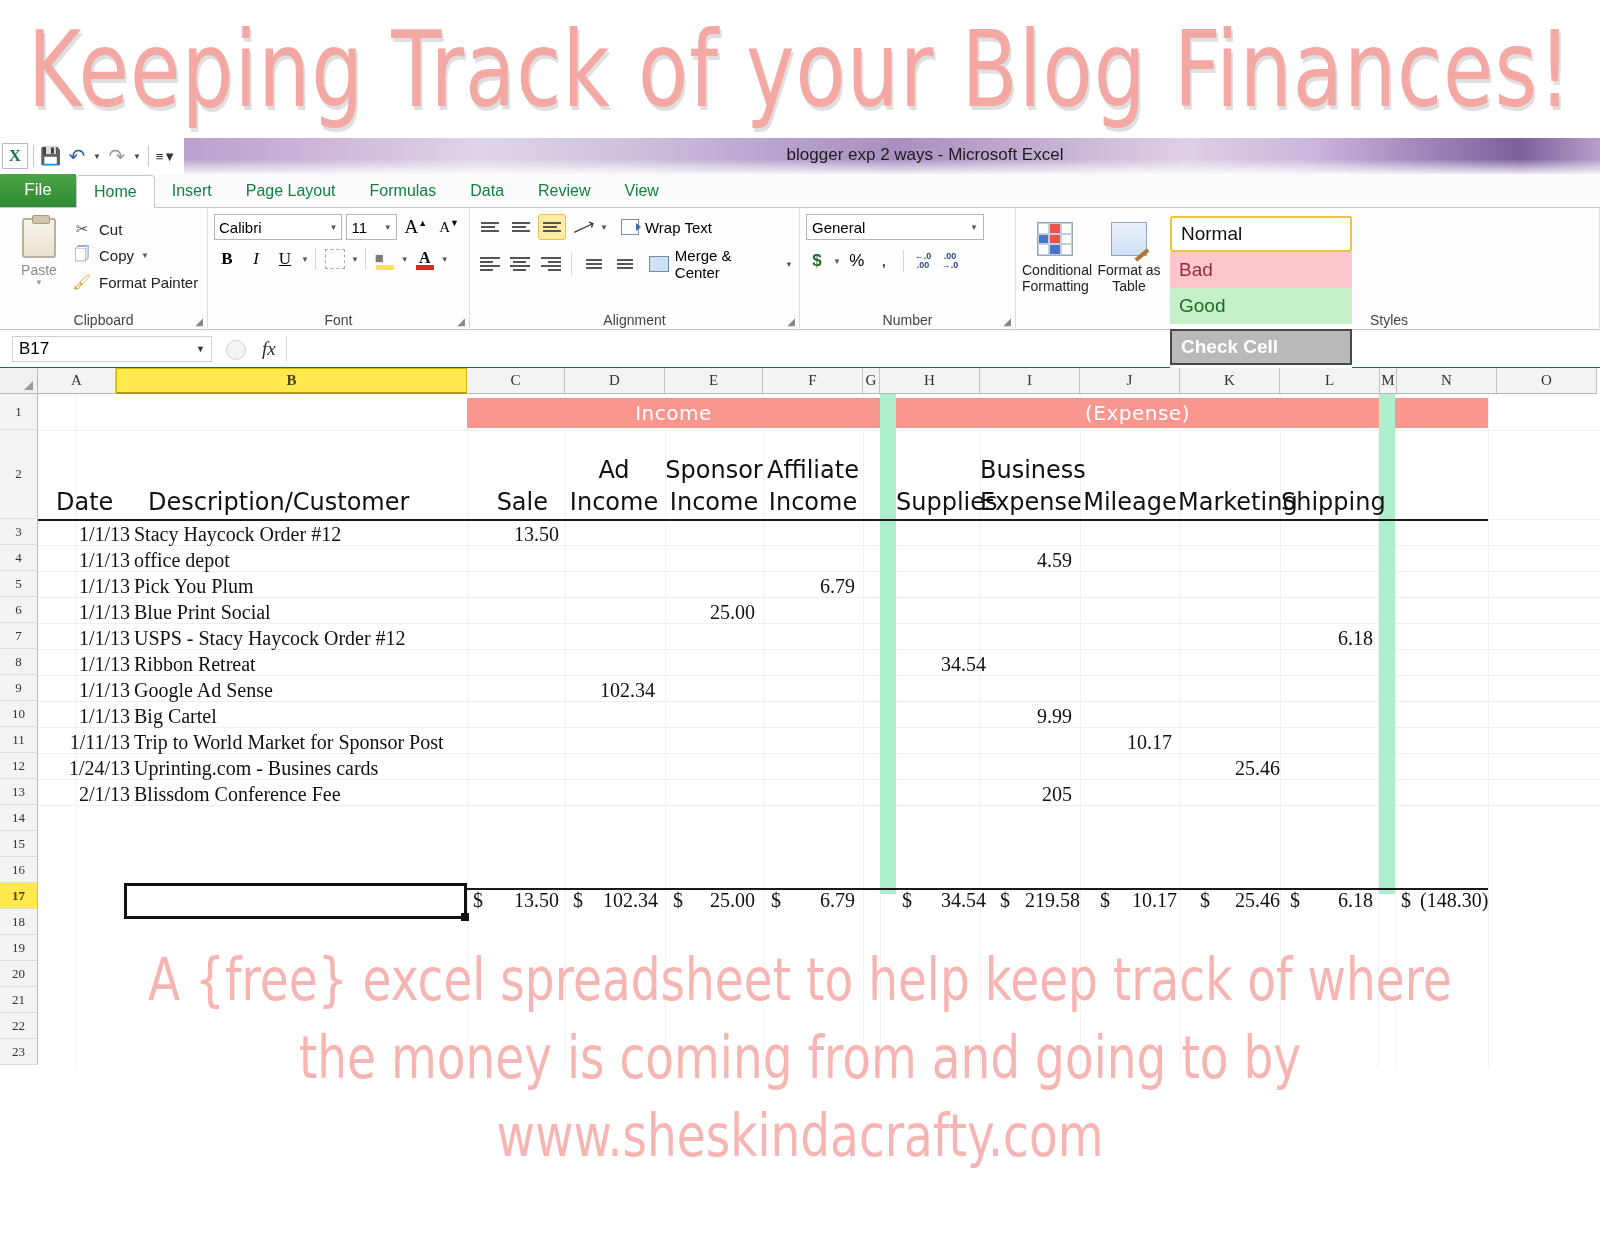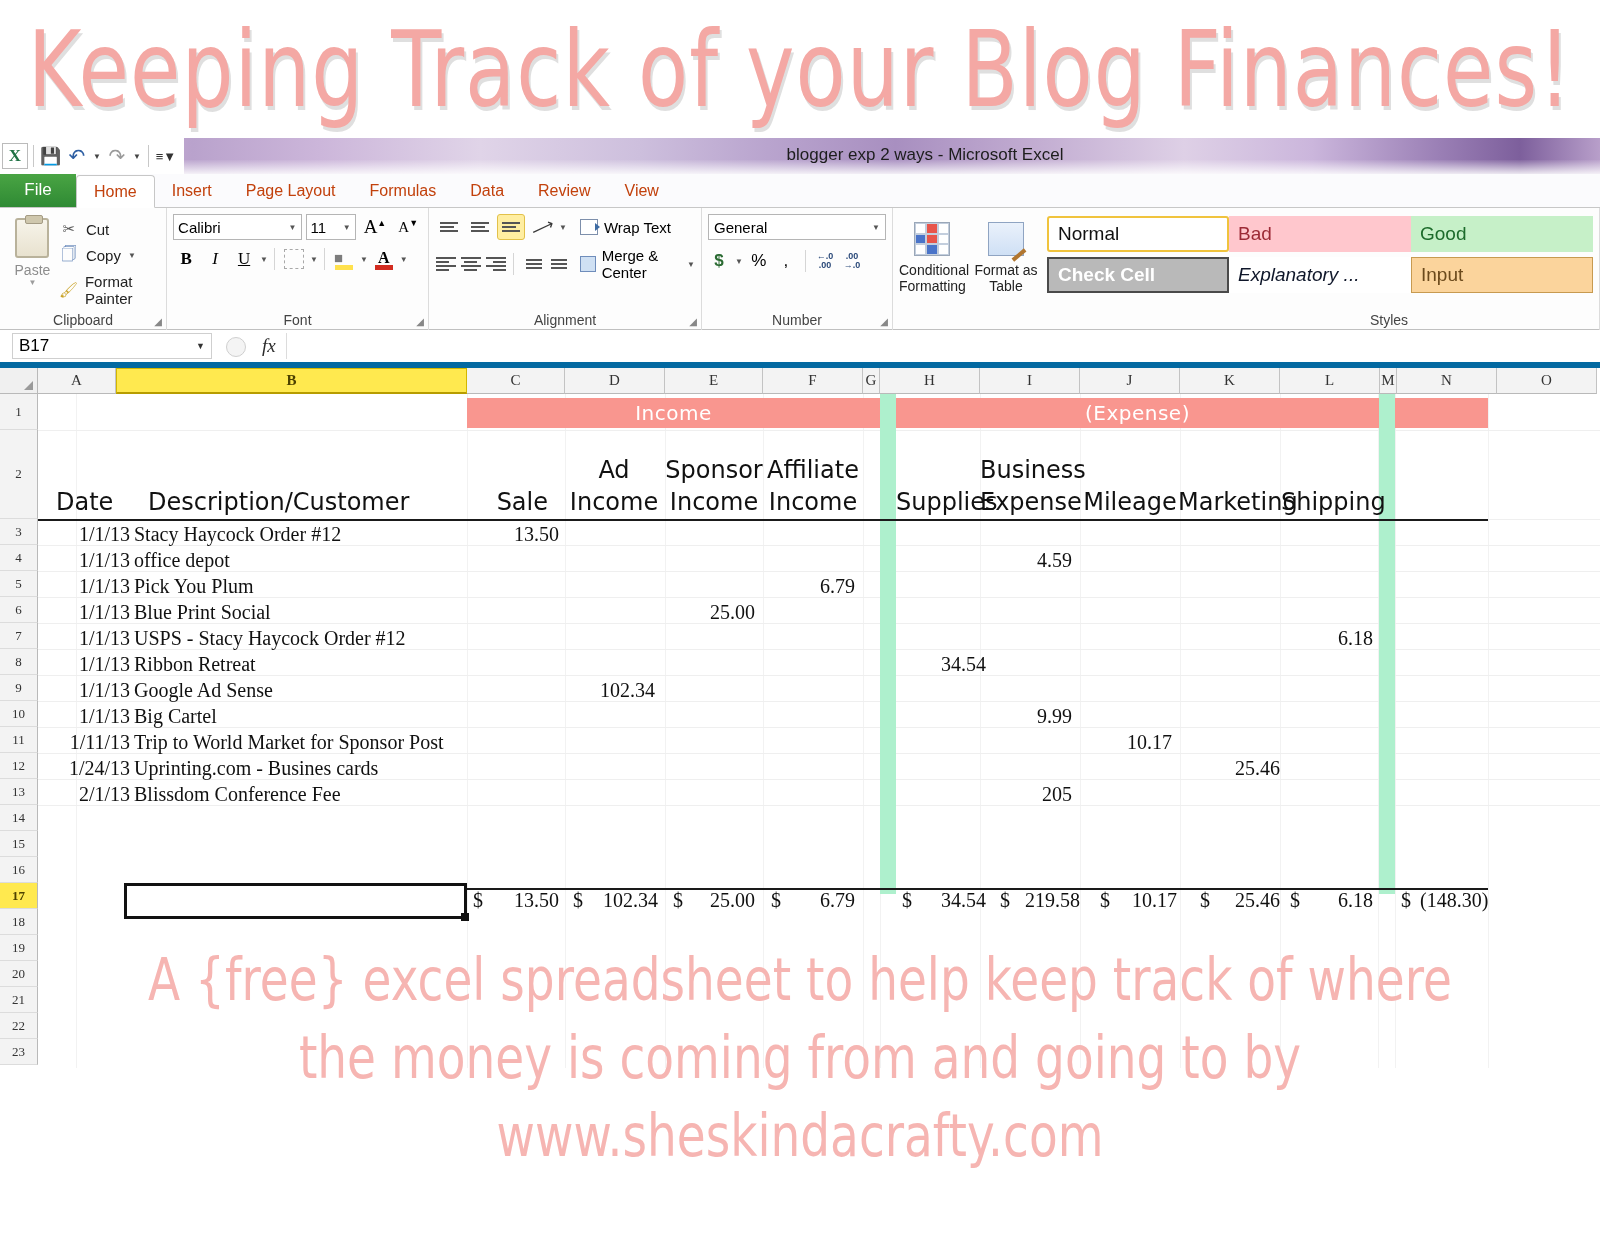--- a/index.html
+++ b/index.html
@@ -101,21 +101,21 @@
   }
   .tab-file {
     width: 76px; height: 34px;
     background: linear-gradient(180deg,#4aa544,#2f8a34);
     color: #fff; font-size: 17px;
     display: flex; align-items: center; justify-content: center;
   }
   .tab {
     padding: 0 17px; height: 32px;
     display: flex; align-items: center;
-    font-size: 16px; color: #c2410c;
+    font-size: 16px; color: #15803d;
   }
   .tab.active {
     background: #fff;
     border: 1px solid #c7c7c7;
     border-bottom: 1px solid #fff;
     border-radius: 4px 4px 0 0;
     margin-bottom: -1px;
     height: 33px;
   }
 
@@ -239,36 +239,36 @@
   .cf-icon { width:36px; height:34px; background:#fff; border:1px solid #9aa7b8;
     display:grid; grid-template-columns:repeat(3,1fr); grid-template-rows:repeat(3,1fr); }
   .cf-icon div { border:1px solid #c3cedd; }
   .cf-icon .r { background:#e8554a; }
   .cf-icon .b { background:#4a74c9; }
   .ft-icon { width:36px; height:34px; background:linear-gradient(180deg,#eaf1fb,#cfe0f5);
     border:1px solid #8fa4c2; position:relative;}
   .ft-icon::after{content:"";position:absolute;right:-4px;bottom:-2px;width:16px;height:4px;
     background:#b1762f;transform:rotate(-40deg);}
   .style-grid { display:flex; flex-direction:column; gap:5px; }
-  .style-row { display:flex; gap:0; }
+  .style-row { display:flex; gap:0;flex-direction:column; }
   .scell {
     width: 182px; height: 36px; font-size: 19px;
     display:flex; align-items:center; padding-left:9px; white-space:nowrap;
   }
   .s-normal { background:#fff; border:2px solid #f0c33c; border-radius:3px; color:#111; }
   .s-bad { background:#ffc7cd; color:#9c2a36; }
   .s-good { background:#c6f0c8; color:#1c6b2b; }
   .s-check { background:#b9b9b9; border:2px solid #4a4a4a; color:#fff; font-weight:bold; }
   .s-expl { background:#fff; color:#0f172a; font-style:italic; }
   .s-input { background:#fbd49c; border:1px solid #c79a50; color:#6b4a1c; }
 
   
   .formula-bar {
     height: 38px; background:#fff; display:flex; align-items:center;
-    border-bottom:6px solid #0369a1;
+    border-bottom:1px solid #0369a1;
   }
   .namebox {
     width: 200px; height: 26px; margin-left: 12px;
     border:1px solid #cfcfcf; background:#fff;
     display:flex; align-items:center; justify-content:space-between;
     padding: 0 6px; font-size:17px;
   }
   .nb-caret { font-size: 9px; color:#333; }
   .fx-group { display:flex; align-items:flex-end; gap:16px; margin-left:14px; }
   .fx-round { width:20px; height:20px; border-radius:50%; border:1px solid #cfcfcf;

